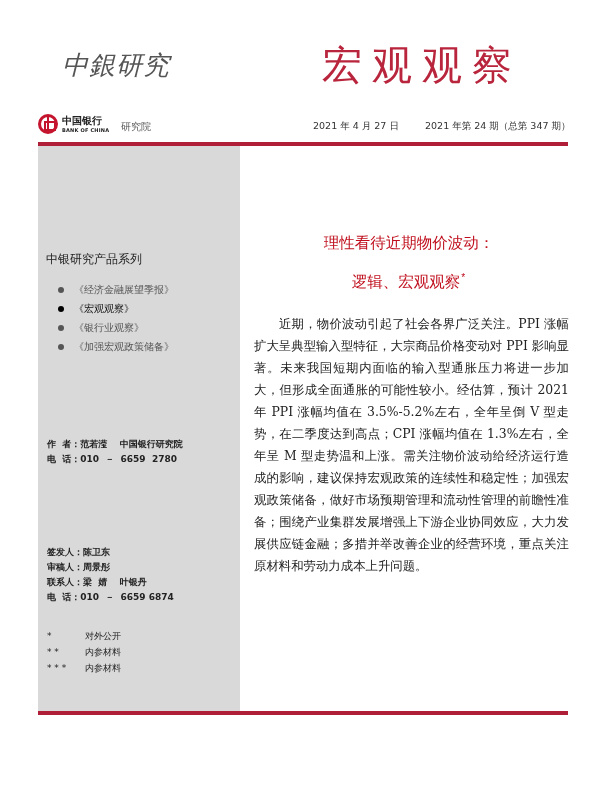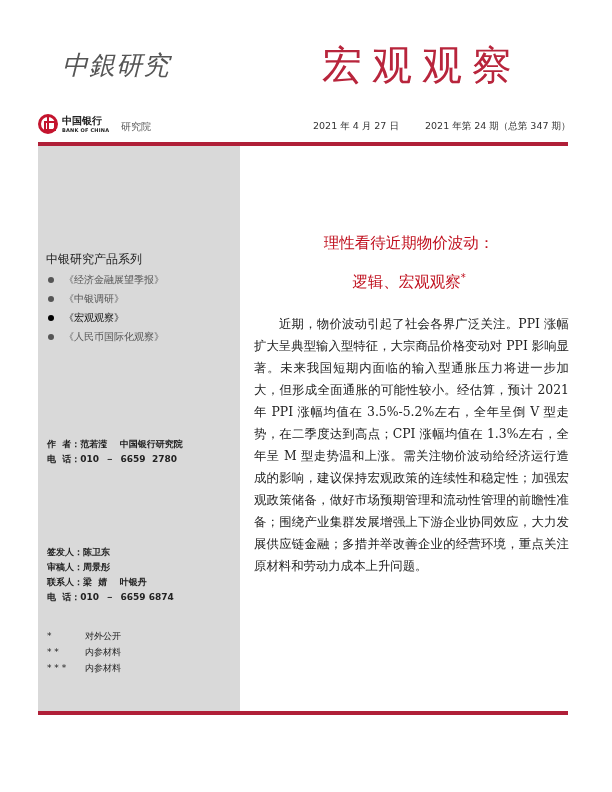--- a/index.html
+++ b/index.html
@@ -17,31 +17,31 @@
   .boc-logo::after { content:""; position:absolute; left:6px; top:-2px; width:2px; height:18px; background:#c4142e; }
   .boc-cn { left:62px; top:114px; font-size:10px; font-weight:bold; color:#222; font-family:"DejaVu Serif", serif; }
   .boc-en { left:62px; top:127px; font-size:5px; color:#222; font-weight:bold; letter-spacing:0.2px; }
   .institute { left:121px; top:120px; font-size:10px; color:#555; }
   .date { left:313px; top:120px; font-size:9.5px; color:#333; }
   .issue { left:425px; top:120px; font-size:9.5px; color:#333;text-align:right; }
   .bar-top { left:38px; top:142px; width:530px; height:4px; background:#b01f38; }
   .bar-bottom { left:38px; top:711px; width:530px; height:4px; background:#b01f38; }
   .panel { left:38px; top:146px; width:202px; height:565px; background:#d9d9d9; }
   .series-title { left:46px; top:251px; font-size:12px; color:#222; }
-  .series-list { left:46px; top:270px; margin:0; padding:0; list-style:none; }
+  .series-list { left:46px; top:270px; margin:10px; padding:0; list-style:none; }
   .series-list li { height:19px; font-size:10px; color:#555; display:flex; align-items:center; }
   .series-list li .dot { width:6px; height:6px; border-radius:50%; background:#555; margin:0 10px 0 2px; }
   .series-list li.active { color:#111; }
   .series-list li.active .dot { background:#000; }
   .info-block { left:47px; font-size:9px; color:#222; line-height:15px; }
   .info-block .row { white-space:pre;font-weight:bold; }
   .class-block { left:47px; top:628px; font-size:9px; color:#222; line-height:16px; }
   .class-block .row { display:flex; }
   .class-block .stars { width:38px; white-space:pre; }
-  .headline { left:250px; width:318px; text-align:center; color:#c0101e; font-size:15.5px; }
+  .headline { left:250px; width:318px; text-align:center; color:#c0101e; font-size:15.5px;font-family:Liberation Mono, monospace; }
   .headline sup { font-size:10px; color:#c0101e; }
   .body-text { left:254px; top:313px; width:315px; font-family:"DejaVu Serif", serif; font-size:12.4px;
                line-height:22px; color:#222; text-indent:25px; text-align:justify; margin:0; }
 </style>
 </head>
 <body>
 
 <div class="abs brand-script">中銀研究</div>
 <div class="abs pub-title">宏观观察</div>
 
@@ -54,31 +54,31 @@
 
 <div class="abs bar-top"></div>
 <div class="abs panel"></div>
 
 <div class="abs series-title">中银研究产品系列</div>
 <ul class="abs series-list">
   <li>
       <span class="dot"></span>
       <span>《经济金融展望季报》</span>
     </li>
-  <li>
-      <span class="dot"></span>
-      <span>《中银调研》</span>
-    </li>
   <li class="active">
       <span class="dot"></span>
       <span>《宏观观察》</span>
     </li>
   <li>
       <span class="dot"></span>
-      <span>《人民币国际化观察》</span>
+      <span>《银行业观察》</span>
+    </li>
+  <li>
+      <span class="dot"></span>
+      <span>《加强宏观政策储备》</span>
     </li>
 </ul>
 
 <div class="abs info-block" style="top:437px;">
   <div class="row">作  者：范若滢    中国银行研究院</div>
   <div class="row">电  话：010  －  6659  2780</div>
 </div>
 
 <div class="abs info-block" style="top:516px;margin-top:29px;">
   <div class="row">签发人：陈卫东</div>

